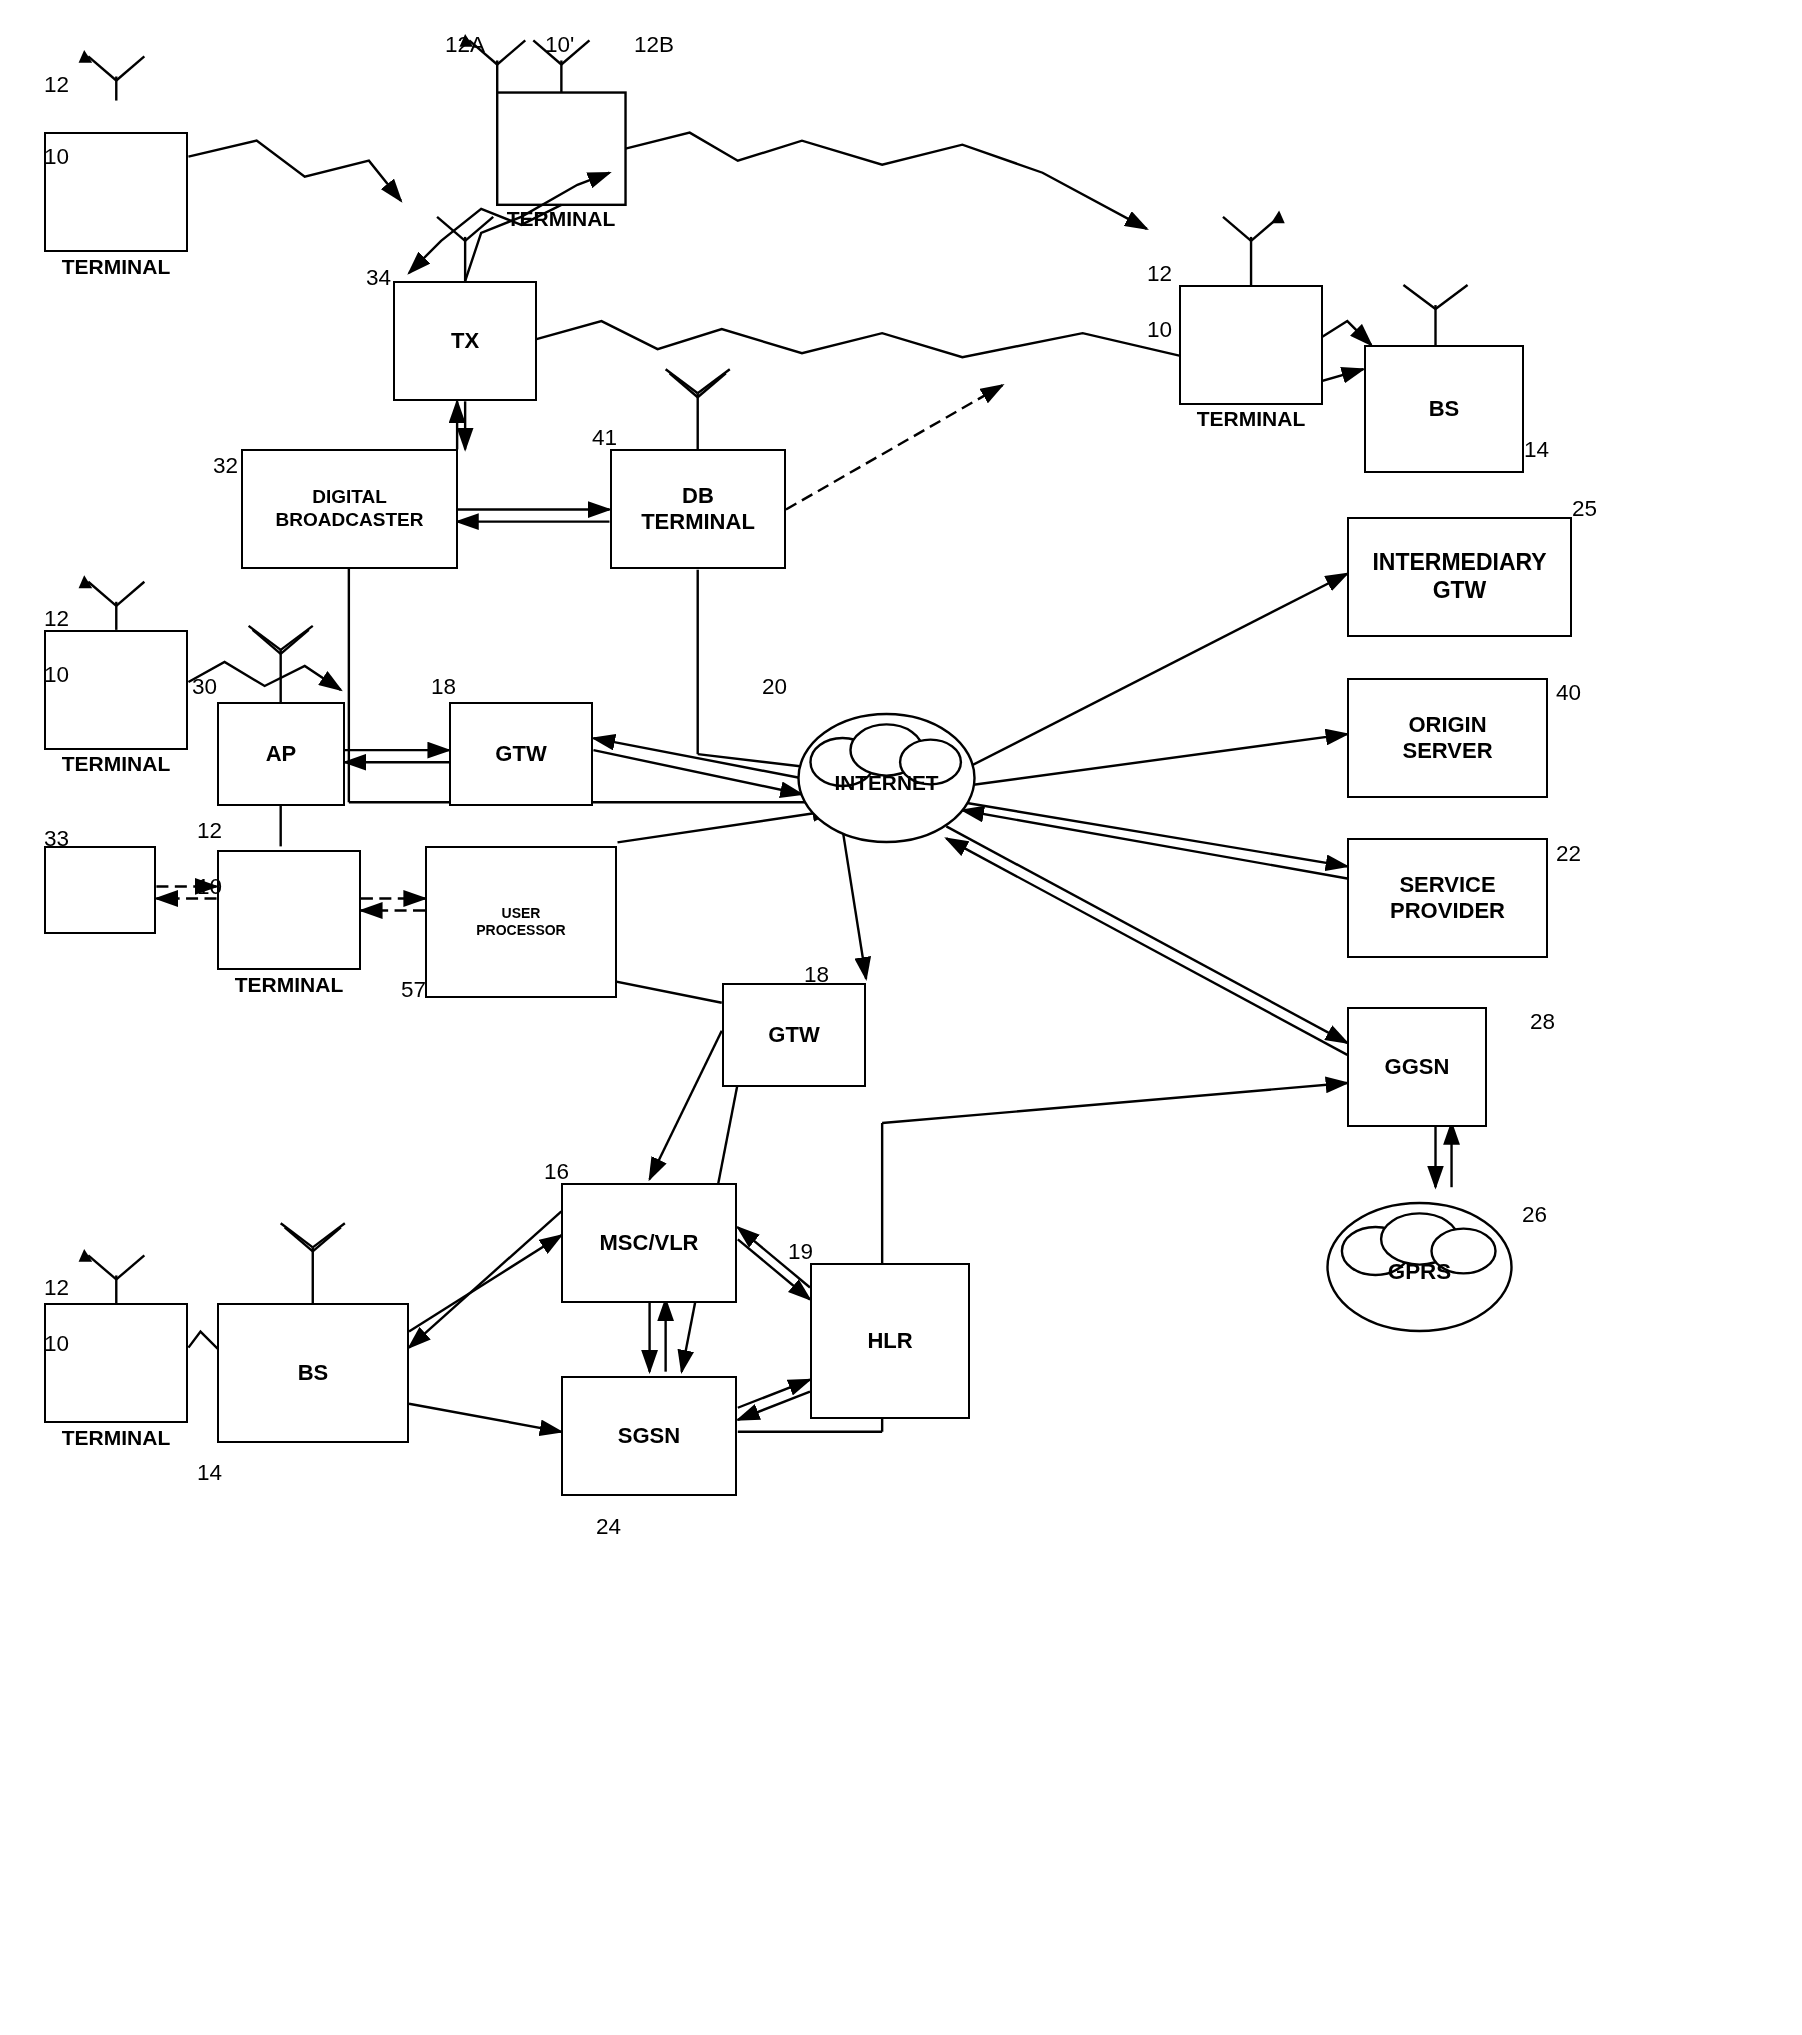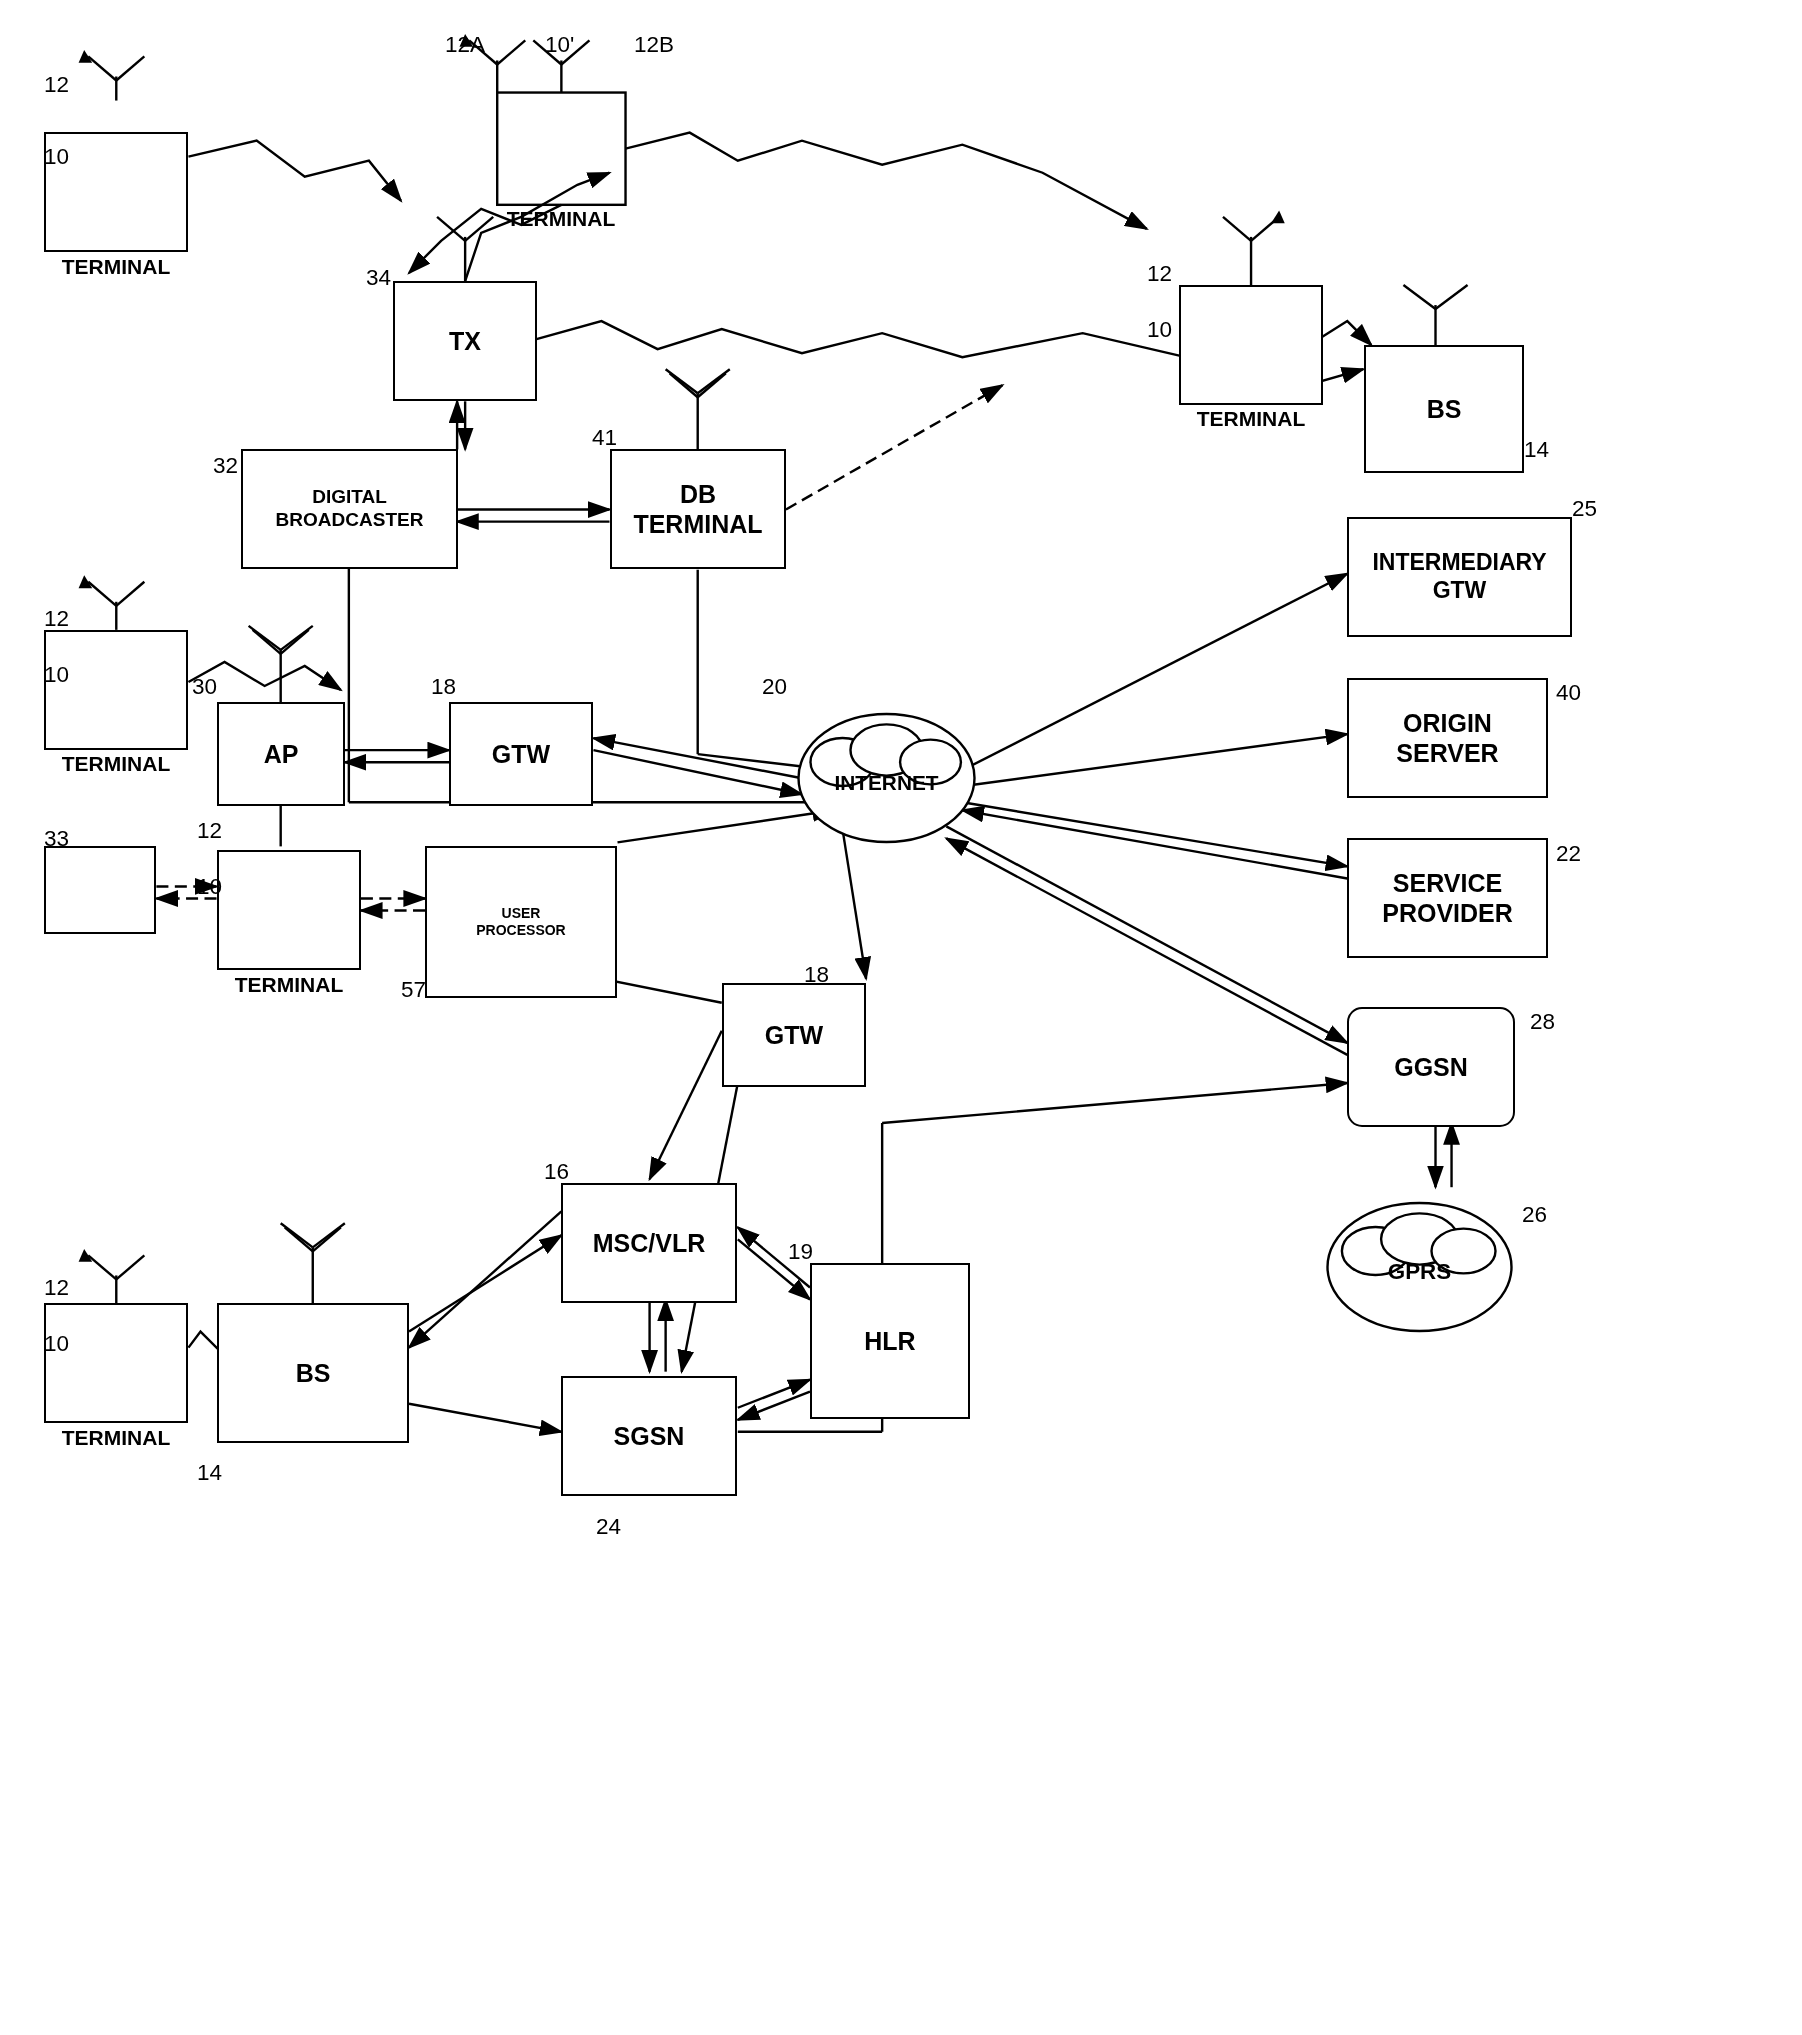--- a/index.html
+++ b/index.html
@@ -17,21 +17,21 @@
       height: 100%;
     }
     .box {
       position: absolute;
       border: 2.4px solid #000;
       background: #fff;
       display: flex;
       align-items: center;
       justify-content: center;
       text-align: center;
-      font-size: 25px;
+      font-size: 22px;
       font-weight: bold;
       line-height: 1.2;
     }
     .label {
       position: absolute;
       font-size: 21px;
       font-weight: bold;
       text-align: center;
     }
     .num {
@@ -256,21 +256,21 @@
 <div class="box" style="left:561px;top:1376px;width:176px;height:120px;">SGSN</div>
 
 <div class="box" style="left:810px;top:1263px;width:160px;height:156px;">HLR</div>
 
 <div class="box" style="left:1347px;top:517px;width:225px;height:120px;font-size:23px;">INTERMEDIARY<br>GTW</div>
 
 <div class="box" style="left:1347px;top:678px;width:201px;height:120px;">ORIGIN<br>SERVER</div>
 
 <div class="box" style="left:1347px;top:838px;width:201px;height:120px;">SERVICE<br>PROVIDER</div>
 
-<div class="box" style="left:1347px;top:1007px;width:168px;height:120px;border-radius:15px;">GGSN</div>
+<div class="box" style="left:1347px;top:1007px;width:140px;height:120px;">GGSN</div>
 
 <div class="box" style="left:44px;top:846px;width:112px;height:88px;"></div>
 
 <div class="box" style="left:44px;top:132px;width:144px;height:120px;"></div>
 <div class="label" style="left:44px;top:255px;width:144px;">TERMINAL</div>
 
 <div class="label" style="left:497px;top:207px;width:128px;">TERMINAL</div>
 
 <div class="box" style="left:1179px;top:285px;width:144px;height:120px;"></div>
 <div class="label" style="left:1179px;top:407px;width:144px;">TERMINAL</div>

